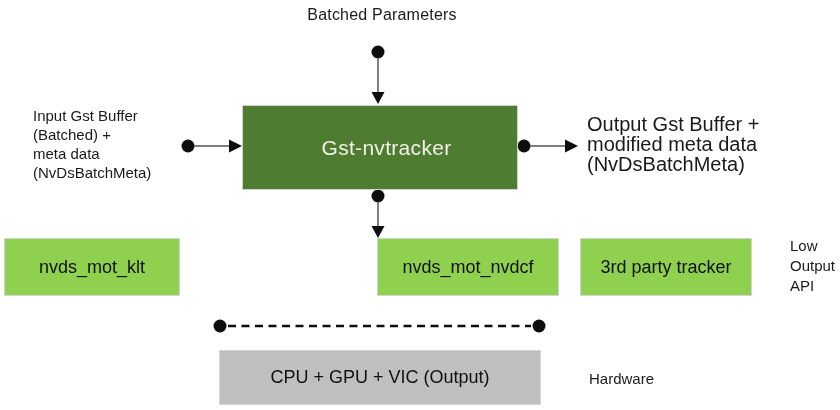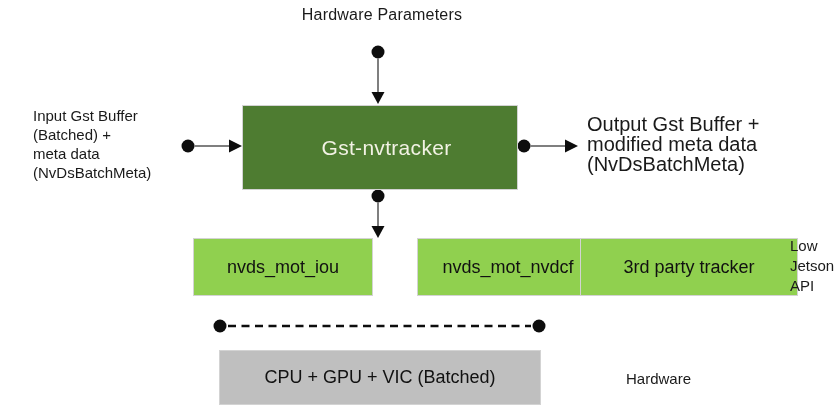--- a/index.html
+++ b/index.html
@@ -58,21 +58,20 @@
     line-height: 20px;
   }
   .label.lowapi {
     left: 790px; top: 236px; width: 48px;
     font-size: 15px;
     line-height: 20px;
   }
   .label.hardware {
     left: 589px; top: 370px; width: 100px;
     font-size: 15px;
-    margin-left: 37px;
   }
 
   .box {
     position: absolute;
     display: flex;
     align-items: center;
     justify-content: center;
     box-sizing: border-box;
     border: 1px solid var(--border-light, #d3d3d3);
     text-align: center;
@@ -86,22 +85,22 @@
     padding-left: 13px;
   }
   .box.low {
     top: 238px; height: 58px;
     background: var(--light-green, #90d04f);
     color: #111111;
     font-size: 18px;
   }
   .box.low.b1 { left: 4px;   width: 176px; }
   .box.low.b2 { left: 193px; width: 180px; }
-  .box.low.b3 { left: 377px; width: 182px; margin-left: 40px; }
-  .box.low.b4 { left: 580px; width: 218px; }
+  .box.low.b3 { left: 377px; width: 182px; }
+  .box.low.b4 { left: 580px; width: 172px; }
   .box.hw {
     left: 219px; top: 350px; width: 322px; height: 55px;
     background: var(--hardware-gray, #bfbfbf);
     color: #111111;
     font-size: 18px;
   }
 </style>
 </head>
 <body>
 
@@ -133,48 +132,48 @@
       <polygon class="arrowhead" points="371.5,226 384.5,226 378,238"></polygon>
     </g>
 
     <g>
       <circle class="connector-dot" cx="220" cy="326" r="6.5"></circle>
       <line class="dashed-line" x1="228" y1="326" x2="531" y2="326"></line>
       <circle class="connector-dot" cx="539" cy="326" r="6.5"></circle>
     </g>
   </svg>
 
-  <div class="label control">Hardware Parameters</div>
+  <div class="label control">Batched Parameters</div>
 
   <div class="label input">Input Gst Buffer
 (Batched) +
 meta data
 (NvDsBatchMeta)</div>
 
   <div class="box main">
     <span>Gst-nvtracker</span>
   </div>
 
   <div class="label output">Output Gst Buffer +
 modified meta data
 (NvDsBatchMeta)</div>
 
-  <div class="box low b2">
-    <span>nvds_mot_iou</span>
+  <div class="box low b1">
+    <span>nvds_mot_klt</span>
   </div>
   <div class="box low b3">
     <span>nvds_mot_nvdcf</span>
   </div>
   <div class="box low b4">
     <span>3rd party tracker</span>
   </div>
 
   <div class="label lowapi">Low
-Jetson
+Output
 API</div>
 
   <div class="box hw">
-    <span>CPU + GPU + VIC (Batched)</span>
+    <span>CPU + GPU + VIC (Output)</span>
   </div>
 
   <div class="label hardware">Hardware</div>
 
 </div>
 
 </body></html>

